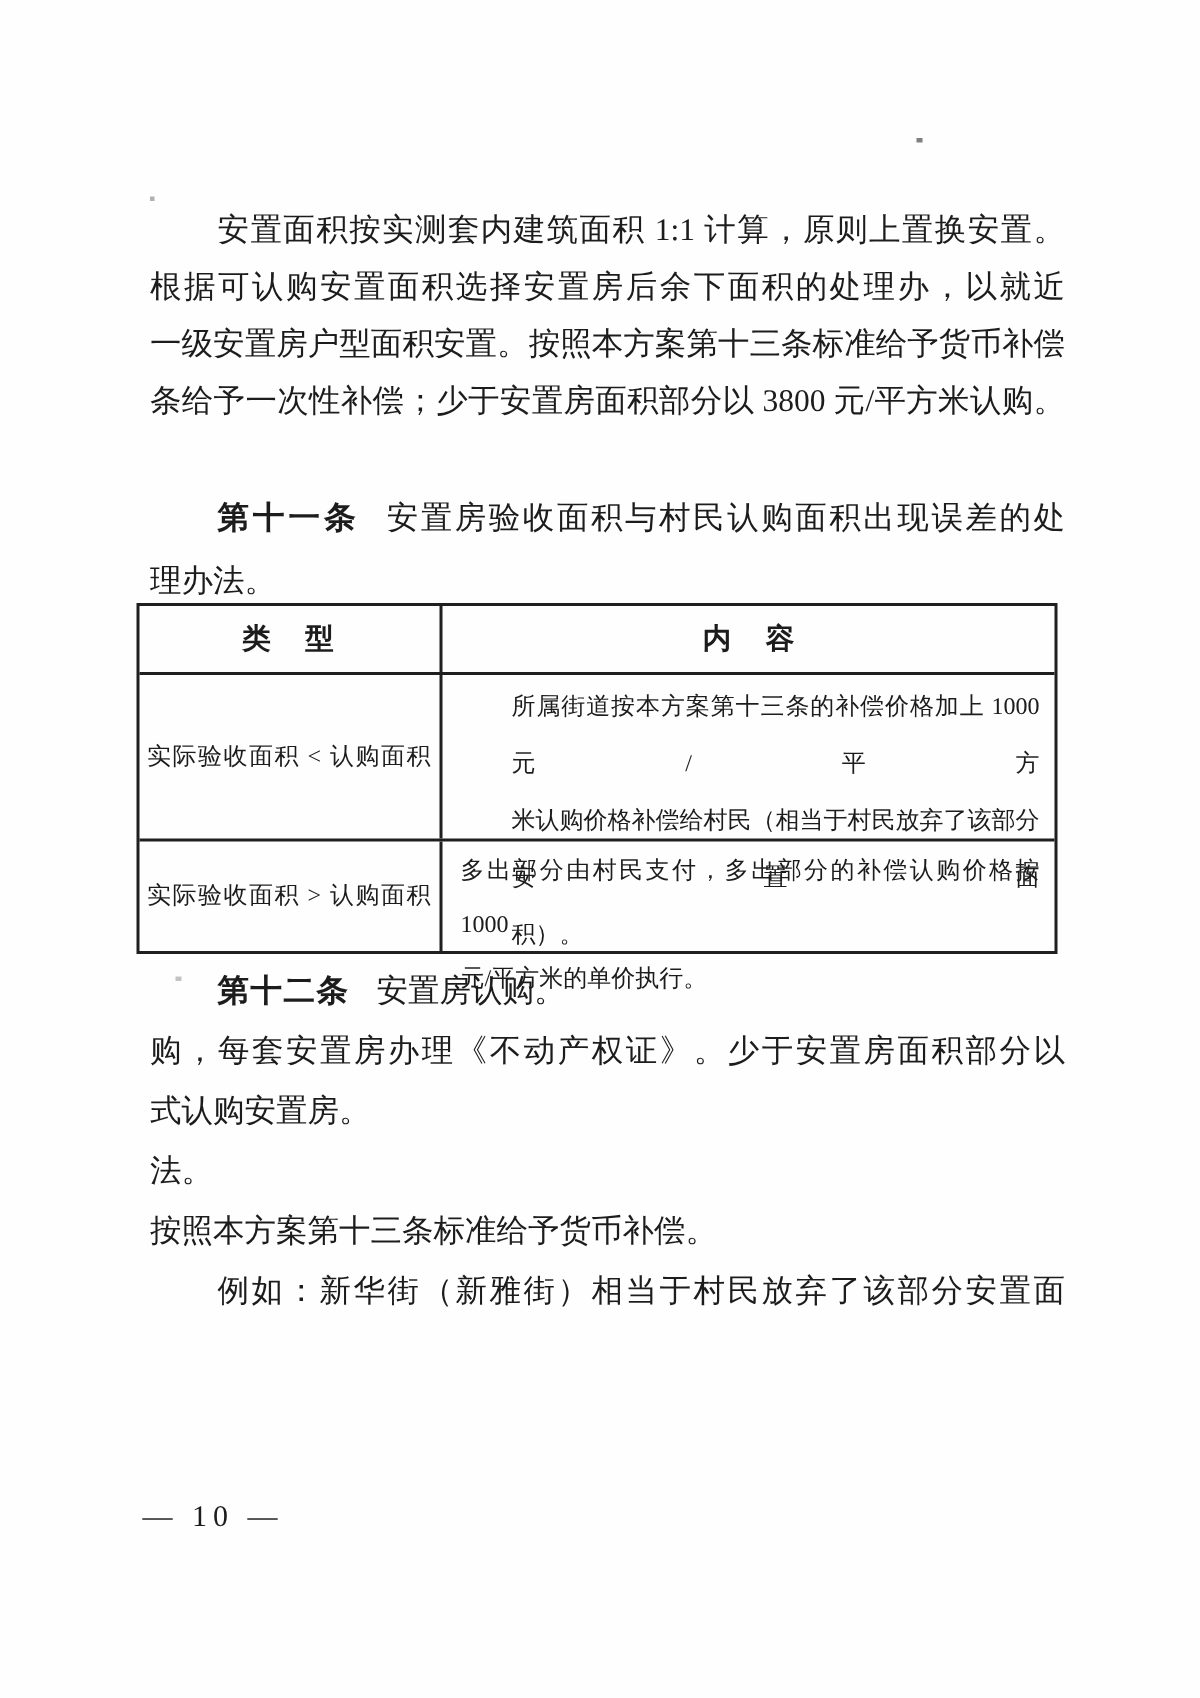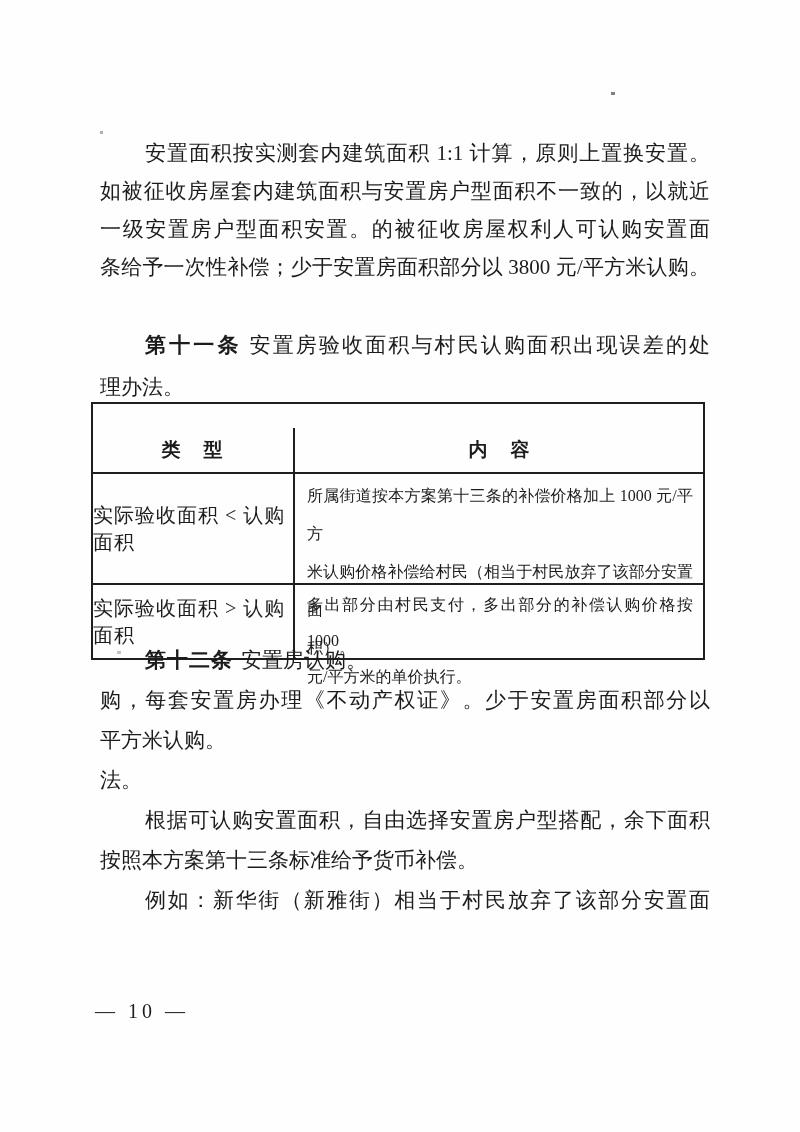--- a/index.html
+++ b/index.html
@@ -19,50 +19,50 @@
     font-size:21px;
     white-space:nowrap;
   }
   .secC .line{line-height:40px;}
   .indent{padding-left:45px;}
   .fill{
     white-space:normal;
     text-align:justify;
     text-align-last:justify;
   }
-  .art-num{font-weight:700;margin-right:8px;letter-spacing:1px;}
+  .art-num{font-weight:700;margin-right:18px;letter-spacing:1px;}
   
   .dtable{
     position:absolute;
     left:91px;top:402px;
     width:614px;
     border:2px solid #1f1f1f;
     box-sizing:border-box;
     background:#fefefe;
   }
   .trow{display:flex;box-sizing:border-box;}
   .trow + .trow{border-top:2px solid #1f1f1f;}
   .tcell{box-sizing:border-box;}
   .tcell.c1{
     width:202px;
     border-right:2px solid #1f1f1f;
     display:flex;align-items:center;justify-content:center;
-    font-size:20px;
+    font-size:16px;
     letter-spacing:1px;
   }
   .tcell.c2{flex:1;padding:0 10px 0 12px;}
-  .thead-row{height:44px;margin-top:24px;}
+  .thead-row{height:44px;}
   .thead-row .hcell{
     display:flex;align-items:center;justify-content:center;
     font-weight:700;font-size:19px;letter-spacing:2px;
   }
   .row1{height:111px;}
   .row2{height:75px;}
   .tline{font-size:16px;line-height:38px;}
-  .row1 .c2{padding-top:3px;}
+  .row1 .c2{padding-top:3px;margin-left:34px;}
   .row2 .tline{line-height:36px;}
   .row2 .c2{padding-top:2px;}
   .tline.fill{text-align:justify;text-align-last:justify;}
   
   .footer{
     position:absolute;left:95px;top:1000px;
     font-size:20px;letter-spacing:4px;
   }
   
   .speck{position:absolute;background:#555;}
@@ -70,22 +70,22 @@
   .speck.s2{left:100px;top:131px;width:3px;height:3px;opacity:.45;}
   .speck.s3{left:117px;top:651px;width:4px;height:3px;opacity:.35;}
 </style>
 </head>
 <body>
 
 <div class="page">
 
   <div class="textblock" style="top:134px">
     <div class="line indent fill">安置面积按实测套内建筑面积 1:1 计算，原则上置换安置。</div>
-    <div class="line fill">如被征收房屋套内建筑面积与安置房户型面积不一致的，以就近</div>
-    <div class="line fill">一级安置房户型面积安置。的被征收房屋权利人可认购安置面</div>
+    <div class="line fill">根据可认购安置面积选择安置房后余下面积的处理办，以就近</div>
+    <div class="line fill">一级安置房户型面积安置。按照本方案第十三条标准给予货币补偿</div>
     <div class="line fill">条给予一次性补偿；少于安置房面积部分以 3800 元/平方米认购。</div>
   </div>
 
   <div class="textblock" style="top:324px">
     <div class="line indent fill" style="line-height:42px">
       <span class="art-num">第十一条</span><span>安置房验收面积与村民认购面积出现误差的处</span>
     </div>
     <div class="line" style="line-height:42px">理办法。</div>
   </div>
 
@@ -109,23 +109,22 @@
         <div class="tline">元/平方米的单价执行。</div>
       </div>
     </div>
   </div>
 
   <div class="textblock secC" style="top:640px">
     <div class="line indent">
       <span class="art-num">第十二条</span><span>安置房认购。</span>
     </div>
     <div class="line fill">购，每套安置房办理《不动产权证》。少于安置房面积部分以</div>
-    <div class="line">平方米认购。</div>
+    <div class="line">式认购安置房。</div>
     <div class="line">法。</div>
-    <div class="line indent fill">根据可认购安置面积，自由选择安置房户型搭配，余下面积</div>
     <div class="line">按照本方案第十三条标准给予货币补偿。</div>
     <div class="line indent fill">例如：新华街（新雅街）相当于村民放弃了该部分安置面</div>
   </div>
 
   <div class="footer">— 10 —</div>
 
   <div class="speck s1"></div>
   <div class="speck s2"></div>
   <div class="speck s3"></div>
 

